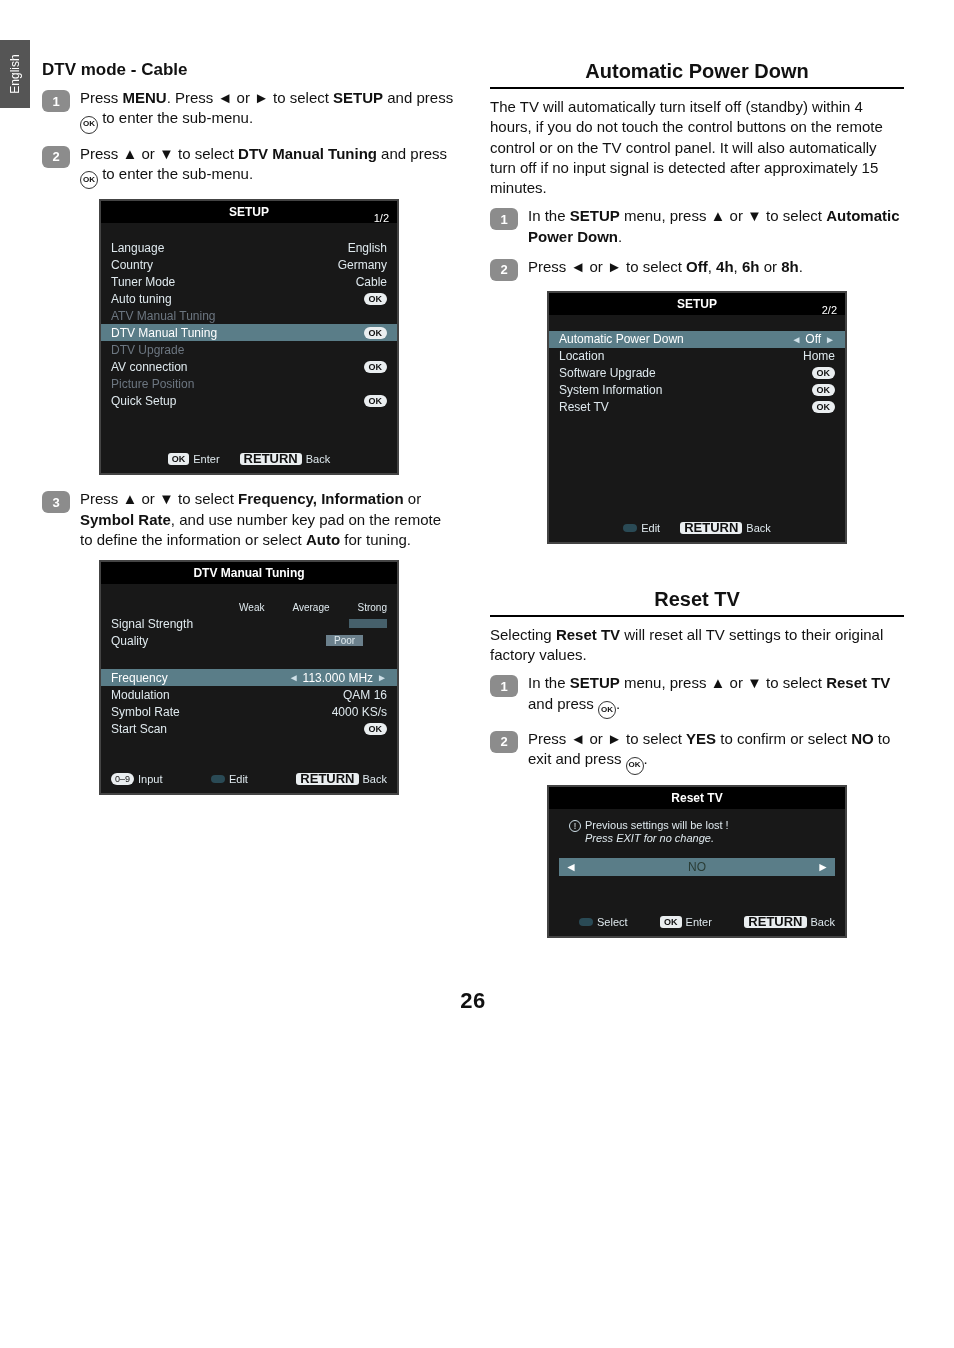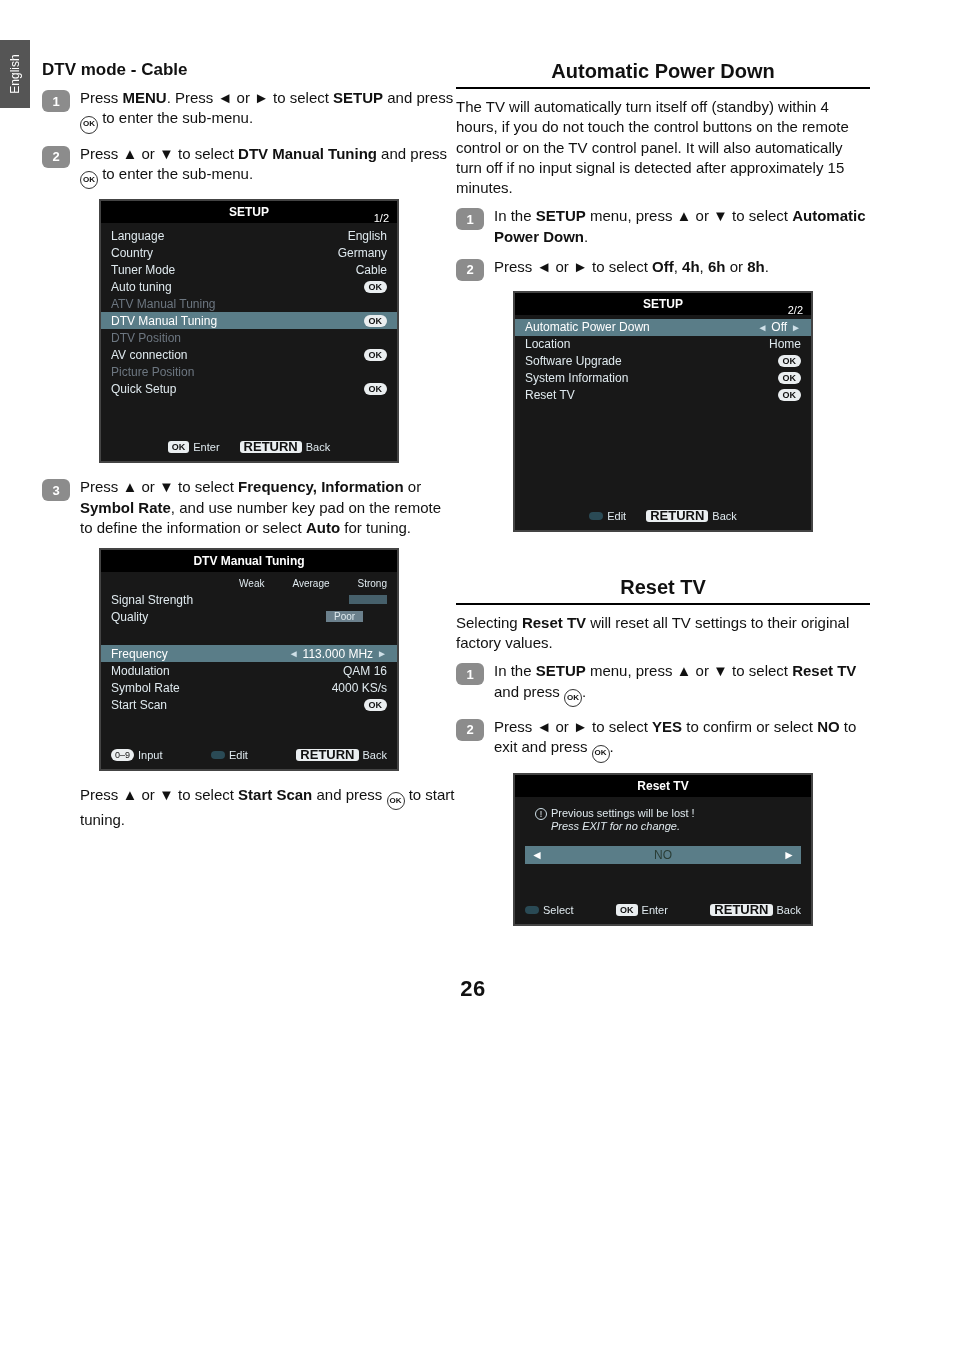--- a/index.html
+++ b/index.html
@@ -22,21 +22,21 @@
     width: 30px;
     height: 68px;
     background: #555;
     color: #fff;
     font-size: 12px;
     display: flex;
     align-items: center;
     justify-content: center;
   }
   .lang-tab span { transform: rotate(-90deg); }
-  .columns { display: flex; }
+  .columns { display: flex; gap: 34px; }
   .col { width: 414px; }
   .section-header {
     font-size: 20px;
     font-weight: bold;
     text-align: center;
     padding-bottom: 4px;
     border-bottom: 2px solid #000;
     margin: 0 0 8px 0;
   }
   .left-heading { font-size: 17px; font-weight: bold; margin: 0 0 8px 0; }
@@ -78,21 +78,21 @@
   }
   .osd-title {
     background: #000;
     color: #fff;
     font-weight: bold;
     text-align: center;
     padding: 4px 6px;
     position: relative;
   }
   .osd-title .page-ind { position: absolute; right: 8px; top: 11px; font-weight: normal; font-size: 11px; }
-  .osd-body { padding: 4px 0 2px 0; }
+  .osd-body { padding: 16px 0 2px 0; }
   .osd-row { display: flex; align-items: center; padding: 1px 10px; height: 17px; }
   .osd-row.dim { color: #6c7680; }
   .osd-row.selected { background: #5a7d88; color: #fff; }
   .osd-row .lbl { flex: 1; }
   .osd-row .val { text-align: right; min-width: 85px; display: flex; align-items: center; justify-content: flex-end; gap: 4px; }
   .osd-row .val .arrow { font-size: 10px; color: #cfe0e8; }
   .ok-pill {
     display: inline-block;
     background: #eaeef0;
     color: #111;
@@ -215,21 +215,21 @@
               <span class="lbl">ATV Manual Tuning</span>
               <span class="val"></span>
             </div>
           <div class="osd-row selected">
               <span class="lbl">DTV Manual Tuning</span>
               <span class="val">
                 <span class="ok-pill">OK</span>
               </span>
             </div>
           <div class="osd-row dim">
-              <span class="lbl">DTV Position</span>
+              <span class="lbl">DTV Upgrade</span>
               <span class="val"></span>
             </div>
           <div class="osd-row">
               <span class="lbl">AV connection</span>
               <span class="val">
                 <span class="ok-pill">OK</span>
               </span>
             </div>
           <div class="osd-row dim">
               <span class="lbl">Picture Position</span>
@@ -319,23 +319,20 @@
               <span class="footer-dot"></span>
               <span>Edit</span>
             </div>
           <div class="fitem">
               <span class="footer-return">RETURN</span>
               <span>Back</span>
             </div>
         </div>
       </div>
 
-      <div class="step-text" style="margin-left:38px;">
-        <span>Press ▲ or ▼ to select </span><b>Start Scan</b><span> and press </span><span class="ok-circ">OK</span><span> to start tuning.</span>
-      </div>
     </div>
 
     <div class="col">
       <div class="section-header">Automatic Power Down</div>
       <div class="body-text">The TV will automatically turn itself off (standby) within 4 hours, if you do not touch the control buttons on the remote control or on the TV control panel. It will also automatically turn off if no input signal is detected after approximately 15 minutes.</div>
 
       <div class="step">
         <div class="step-num">1</div>
         <div class="step-text">
           <span>In the </span><b>SETUP</b><span> menu, press ▲ or ▼ to select </span><b>Automatic Power Down</b><span>.</span>
@@ -427,21 +424,21 @@
           <span style="margin-left:16px; display:inline-block;font-style:italic;">Press EXIT for no change.</span>
         </div>
         <div class="reset-choice">
           <div class="reset-bar">
             <span>◄</span>
             <span class="mid">NO</span>
             <span>►</span>
           </div>
         </div>
         <div class="reset-gap"></div>
-        <div class="osd-footer" style="justify-content:space-between; padding:4px 10px;">
+        <div class="osd-footer" style="justify-content:space-between; padding:4px 10px;margin-left:20px;">
           <div class="fitem">
               <span class="footer-dot"></span>
               <span>Select</span>
             </div>
           <div class="fitem">
               <span class="footer-ok">OK</span>
               <span>Enter</span>
             </div>
           <div class="fitem">
               <span class="footer-return">RETURN</span>

